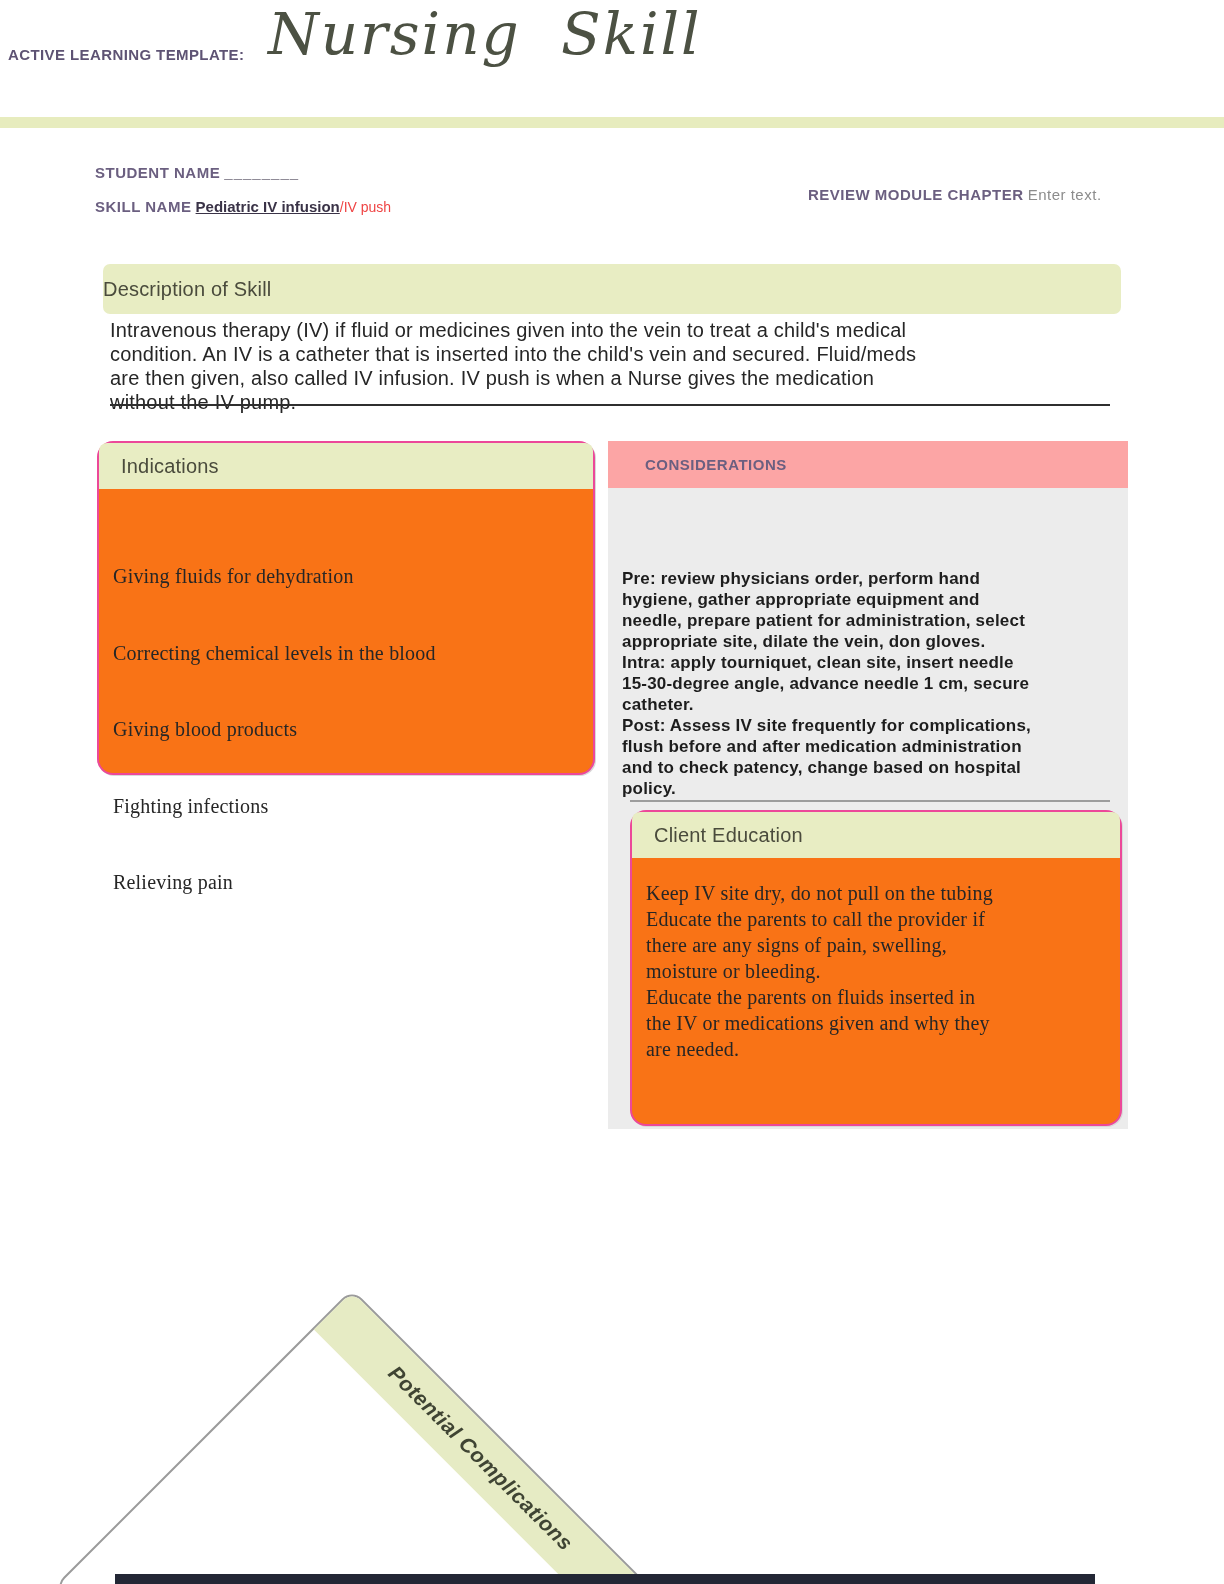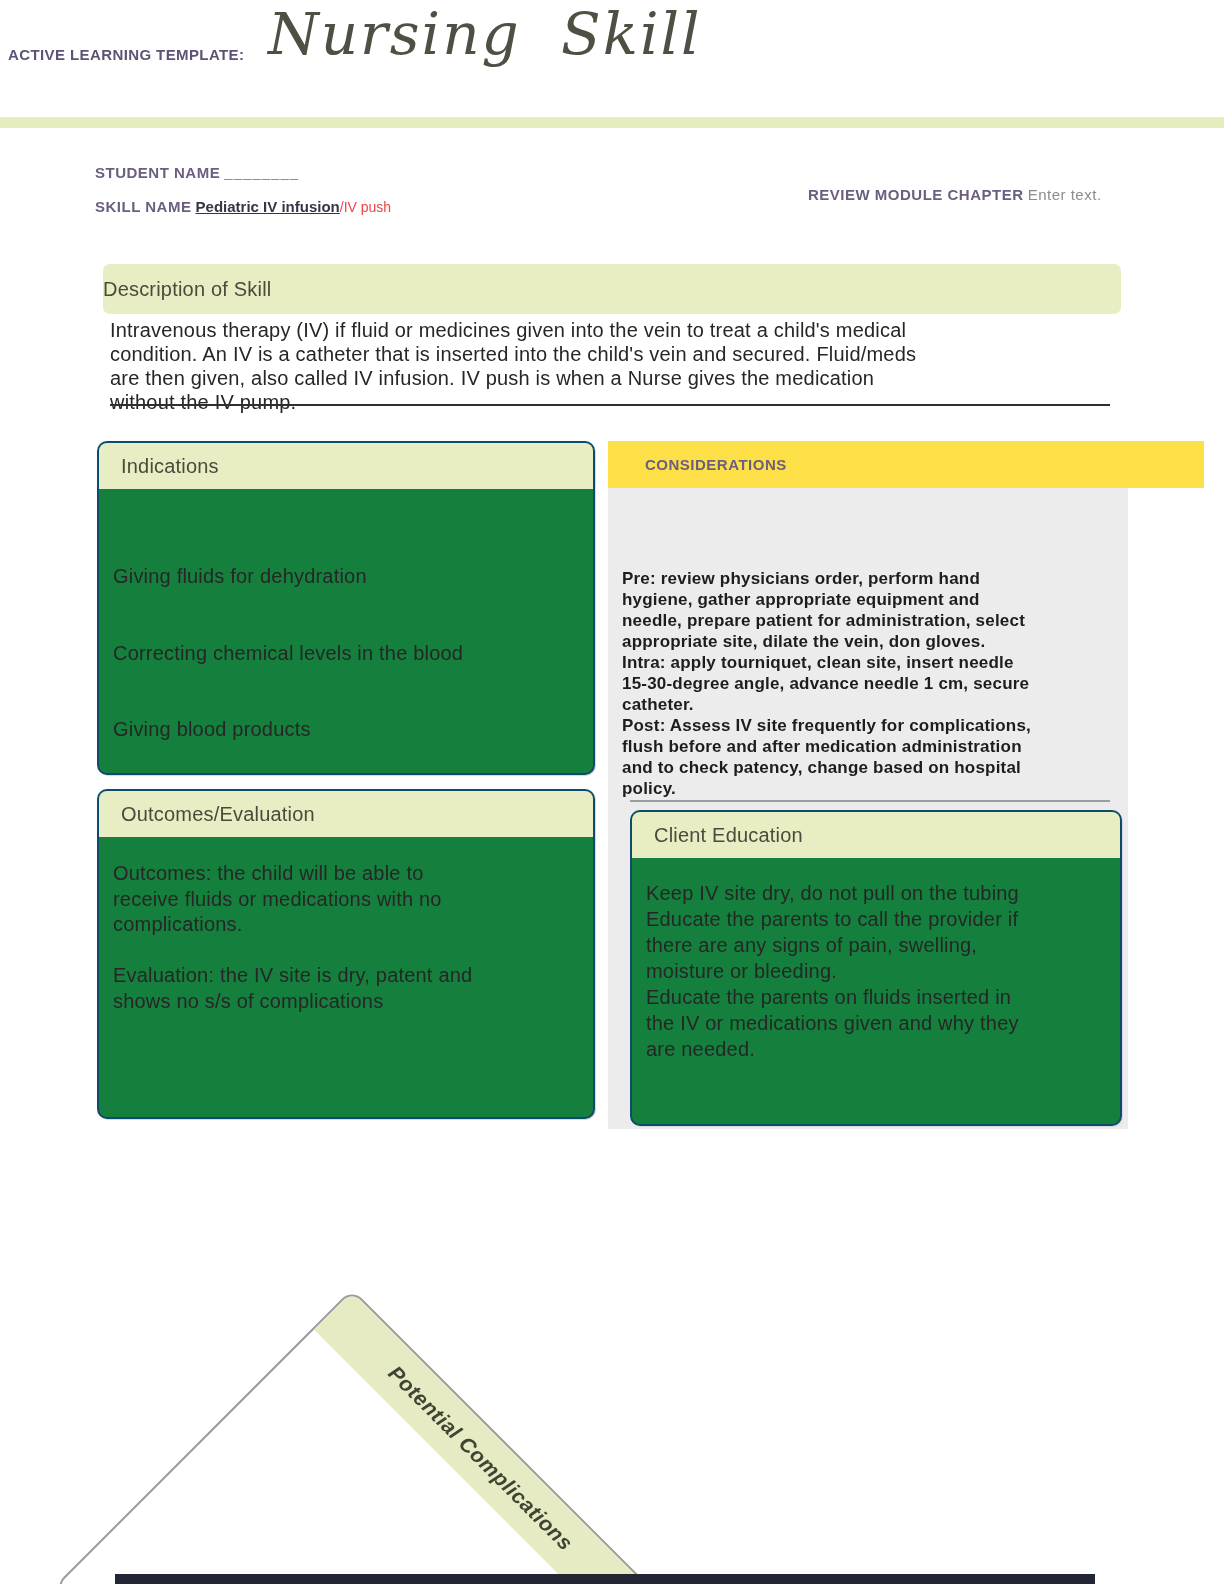--- a/index.html
+++ b/index.html
@@ -57,47 +57,47 @@
     font-size: 20px; line-height: 24px; letter-spacing: .2px;
     color: #262626; white-space: pre-wrap;
   }
   .desc-strike-line {
     position: absolute; left: 110px; top: 404px; width: 1000px; height: 0;
     border-top: 2px solid #2f2f2f;
   }
 
   
   .box {
-    position: absolute; background: #15803d;
-    border: 2px solid #0c4a6e; border-radius: 10px;
+    position: absolute; background: #f97316;
+    border: 2px solid #ec4899; border-radius: 16px;
     box-shadow: 1px 1px 0 #d9d9d9;
   }
   .box-header {
     height: 46px; background: #e8edc3; border-radius: 8px 8px 0 0;
   }
   .box-header .sec-title { line-height: 46px; padding-left: 22px; display: block; }
   .box-body {
     padding: 24px 14px 0 14px;
     font-size: 20px; line-height: 25.5px; letter-spacing: .2px;
-    color: #262626; white-space: pre-wrap;
+    color: #262626; white-space: pre-wrap; font-family: Liberation Serif, serif;
   }
   .list-line { white-space: normal; }
 
   
   .indications-box { left: 97px; top: 441px; width: 494px; height: 330px; }
   .outcomes-box   { left: 97px; top: 789px; width: 494px; height: 326px; }
 
   
   .considerations-bg {
     position: absolute; left: 608px; top: 441px; width: 520px; height: 688px;
     background: #ececec;
   }
   .considerations-band {
-    position: absolute; left: 0; top: 0; width: 596px; height: 47px;
-    background: #fde047;
+    position: absolute; left: 0; top: 0; width: 520px; height: 47px;
+    background: #fca5a5;
   }
   .considerations-label {
     display: block; line-height: 47px; padding-left: 37px;
     font-size: 15px; font-weight: bold; letter-spacing: .5px; color: #6b5f80;
   }
   .interventions-box { left: 630px; top: 492px; width: 488px; height: 303px; }
   .interventions-text {
     position: absolute; left: 622px; top: 568px; width: 462px;
     font-size: 17px; font-weight: bold; line-height: 21px; letter-spacing: .2px;
     color: #1d1d1d; white-space: pre-wrap;
@@ -169,31 +169,20 @@
     </div>
     <div class="box-body">
       <div class="list-line">Giving fluids for dehydration</div>
       <div class="list-line">Correcting chemical levels in the blood</div>
       <div class="list-line">Giving blood products</div>
       <div class="list-line">Fighting infections</div>
       <div class="list-line">Relieving pain</div>
     </div>
   </div>
 
-  <div class="box outcomes-box">
-    <div class="box-header">
-      <span class="sec-title">Outcomes/Evaluation</span>
-    </div>
-    <div class="box-body">Outcomes: the child will be able to
-receive fluids or medications with no
-complications.
-
-Evaluation: the IV site is dry, patent and
-shows no s/s of complications</div>
-  </div>
 
   <div class="considerations-bg">
     <div class="considerations-band">
       <span class="considerations-label">CONSIDERATIONS</span>
     </div>
   </div>
 
   <div class="interventions-text">Pre: review physicians order, perform hand
 hygiene, gather appropriate equipment and
 needle, prepare patient for administration, select

